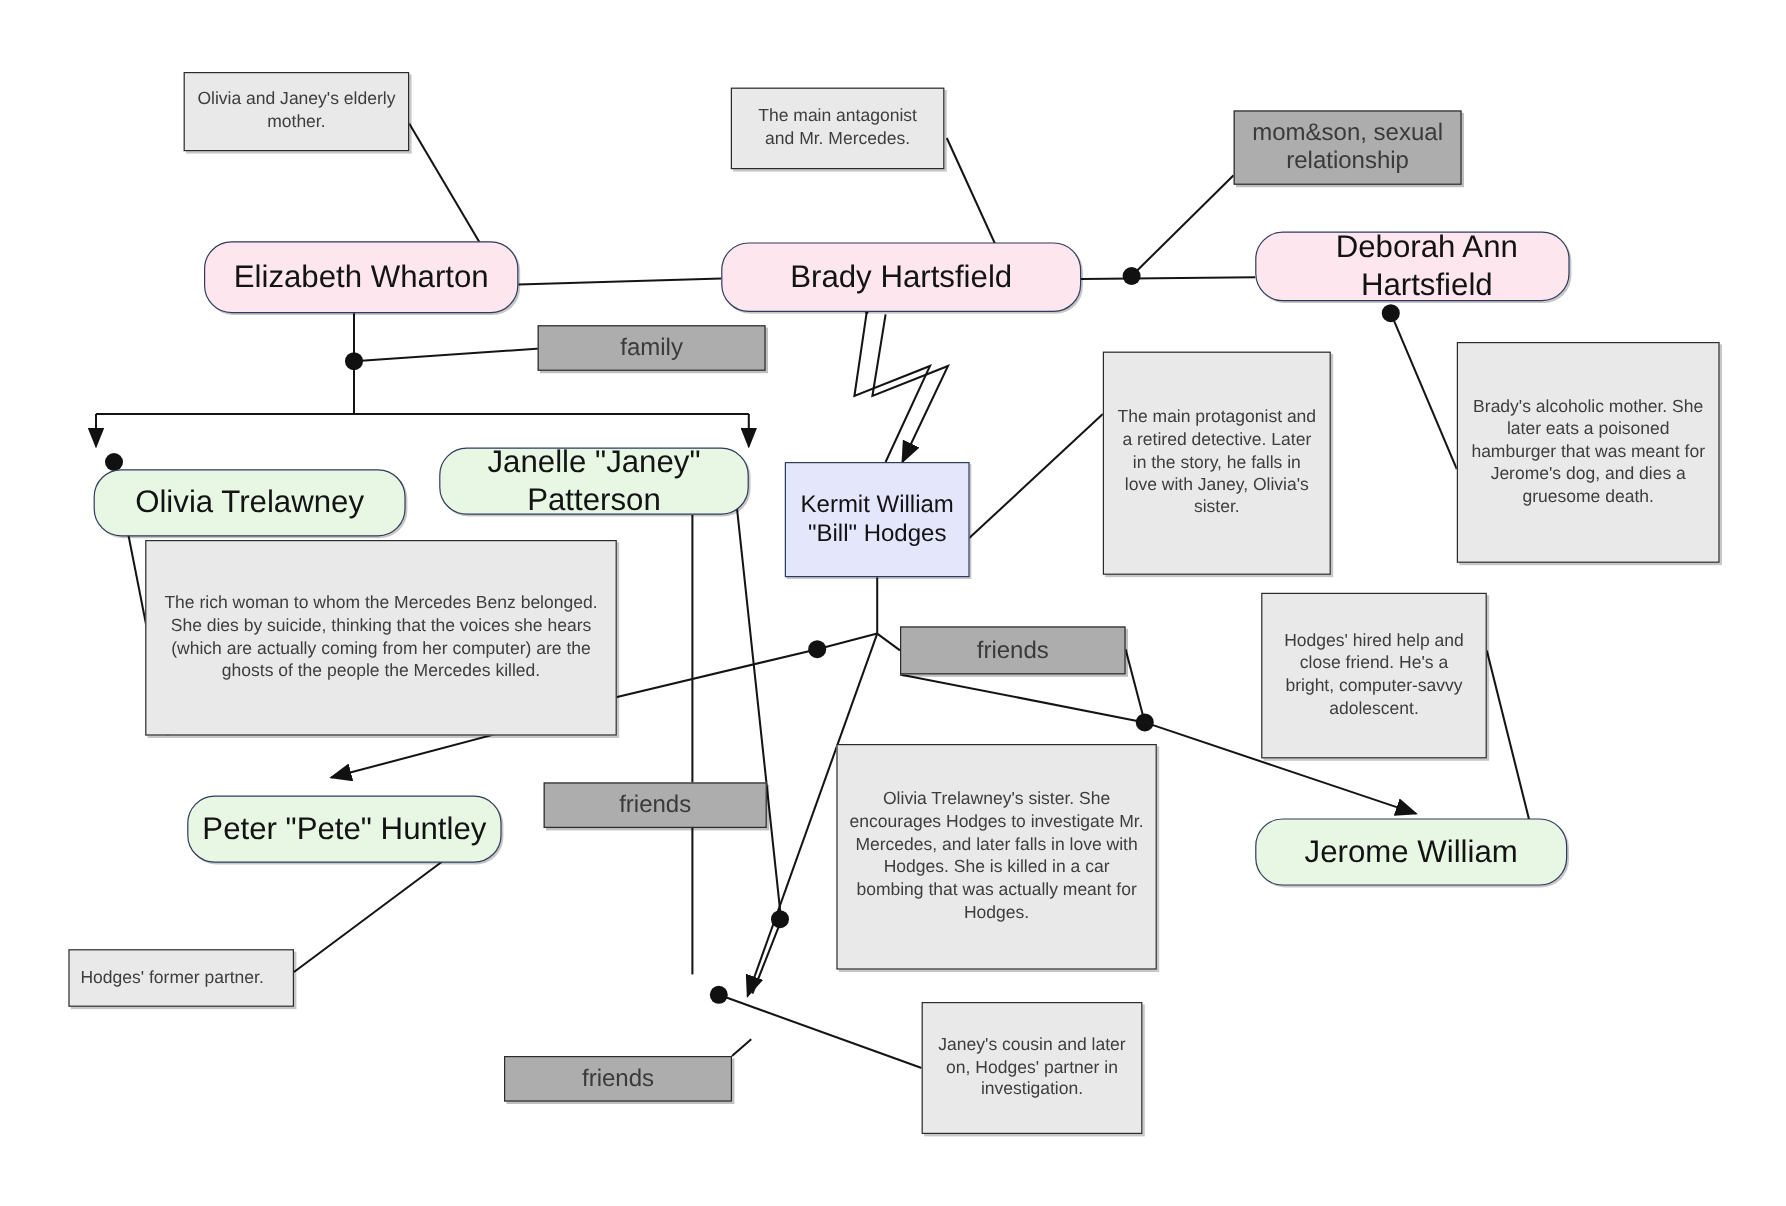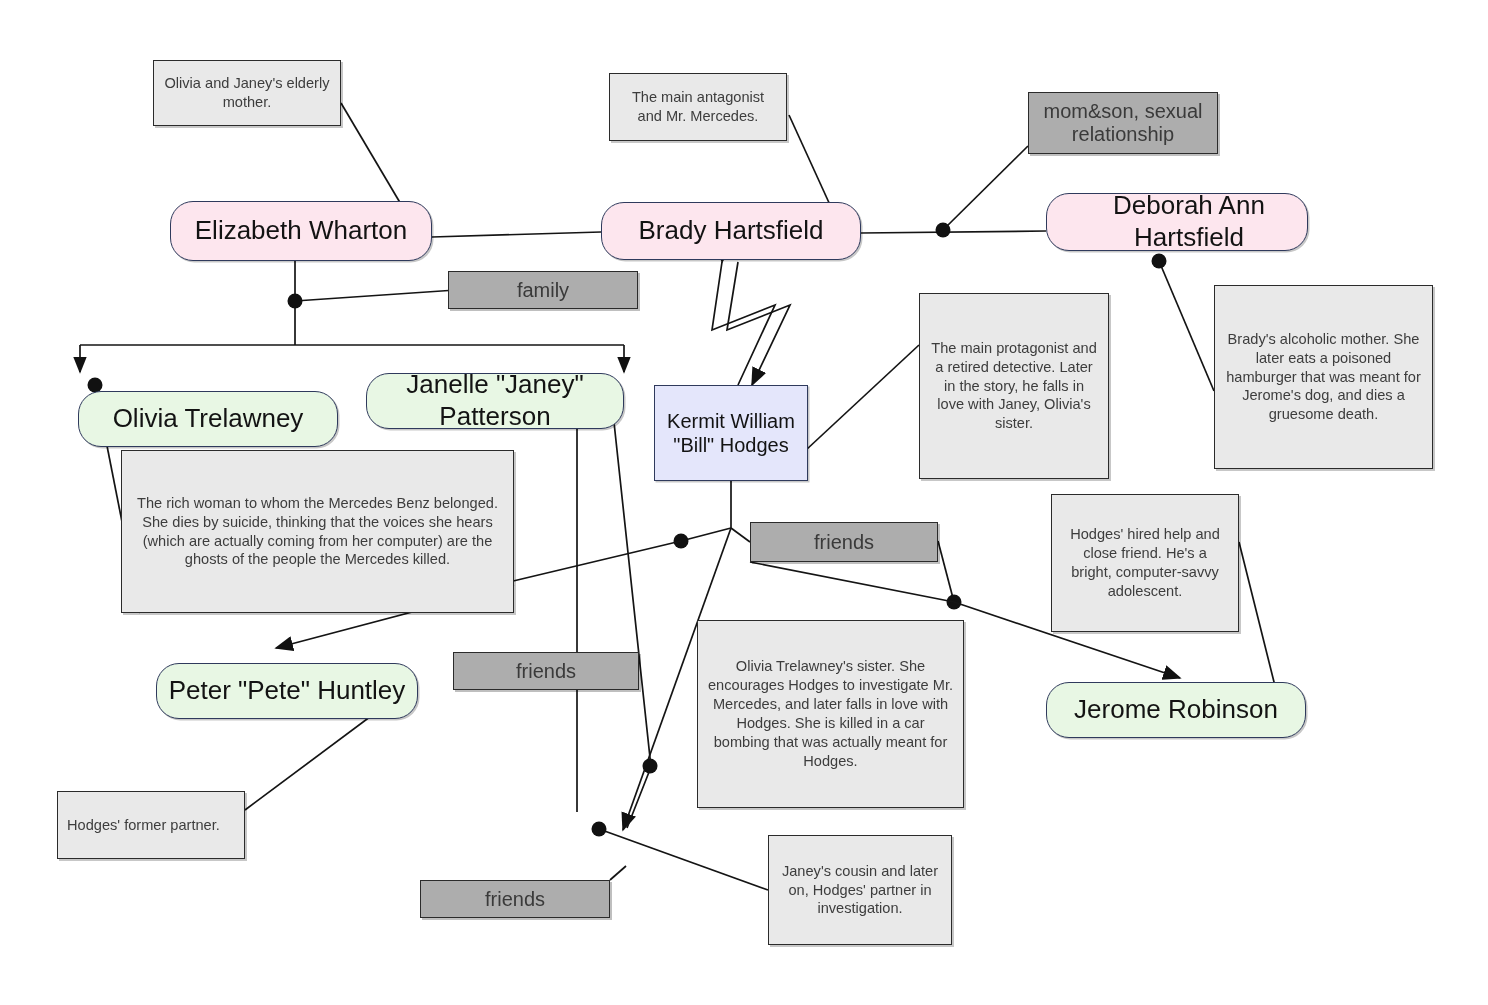--- a/index.html
+++ b/index.html
@@ -129,21 +129,21 @@
 
       <path d="M610,880 L626,866"></path>
 
     </g>
   </svg>
 
   <div class="node person-pink f22" style="left:170px;top:201px;width:262px;height:60px;">
     <span>Elizabeth Wharton</span>
   </div>
 
-  <div class="node person-pink f22" style="left:601px;top:202px;width:260px;height:58px;">
+  <div class="node person-pink f22" style="left:601px;top:202px;width:300px;height:58px;">
     <span>Brady Hartsfield</span>
   </div>
 
   <div class="node person-pink f22" style="left:1046px;top:193px;width:262px;height:58px;padding-left:24px;">
     <span>Deborah Ann Hartsfield</span>
   </div>
 
   <div class="node person-green f22" style="left:78px;top:391px;width:260px;height:56px;">
     <span>Olivia Trelawney</span>
   </div>
@@ -155,21 +155,21 @@
   <div class="node person-blue f20" style="left:654px;top:385px;width:154px;height:96px;">
     <span style="white-space:pre-line;">Kermit William
 "Bill" Hodges</span>
   </div>
 
   <div class="node person-green f22" style="left:156px;top:663px;width:262px;height:56px;">
     <span>Peter "Pete" Huntley</span>
   </div>
 
   <div class="node person-green f22" style="left:1046px;top:682px;width:260px;height:56px;">
-    <span>Jerome Robinson</span>
+    <span>Jerome William</span>
   </div>
 
 
   <div class="label-box f20" style="left:1028px;top:92px;width:190px;height:62px;">
     <span>mom&amp;son, sexual relationship</span>
   </div>
 
   <div class="label-box f20" style="left:448px;top:271px;width:190px;height:38px;">
     <span>family</span>
   </div>
@@ -207,21 +207,21 @@
   </div>
 
   <div class="note f15" style="left:1051px;top:494px;width:188px;height:138px;">
     <span>Hodges' hired help and close friend. He's a bright, computer-savvy adolescent.</span>
   </div>
 
   <div class="note f15" style="left:697px;top:620px;width:267px;height:188px;">
     <span>Olivia Trelawney's sister. She encourages Hodges to investigate Mr. Mercedes, and later falls in love with Hodges. She is killed in a car bombing that was actually meant for Hodges.</span>
   </div>
 
-  <div class="note f15" style="left:57px;top:791px;width:188px;height:68px;">
+  <div class="note f15" style="left:57px;top:791px;width:188px;height:48px;">
     <span>Hodges' former partner.</span>
   </div>
 
   <div class="note f15" style="left:768px;top:835px;width:184px;height:110px;">
     <span>Janey's cousin and later on, Hodges' partner in investigation.</span>
   </div>
 
 </div>
 
 </body></html>

